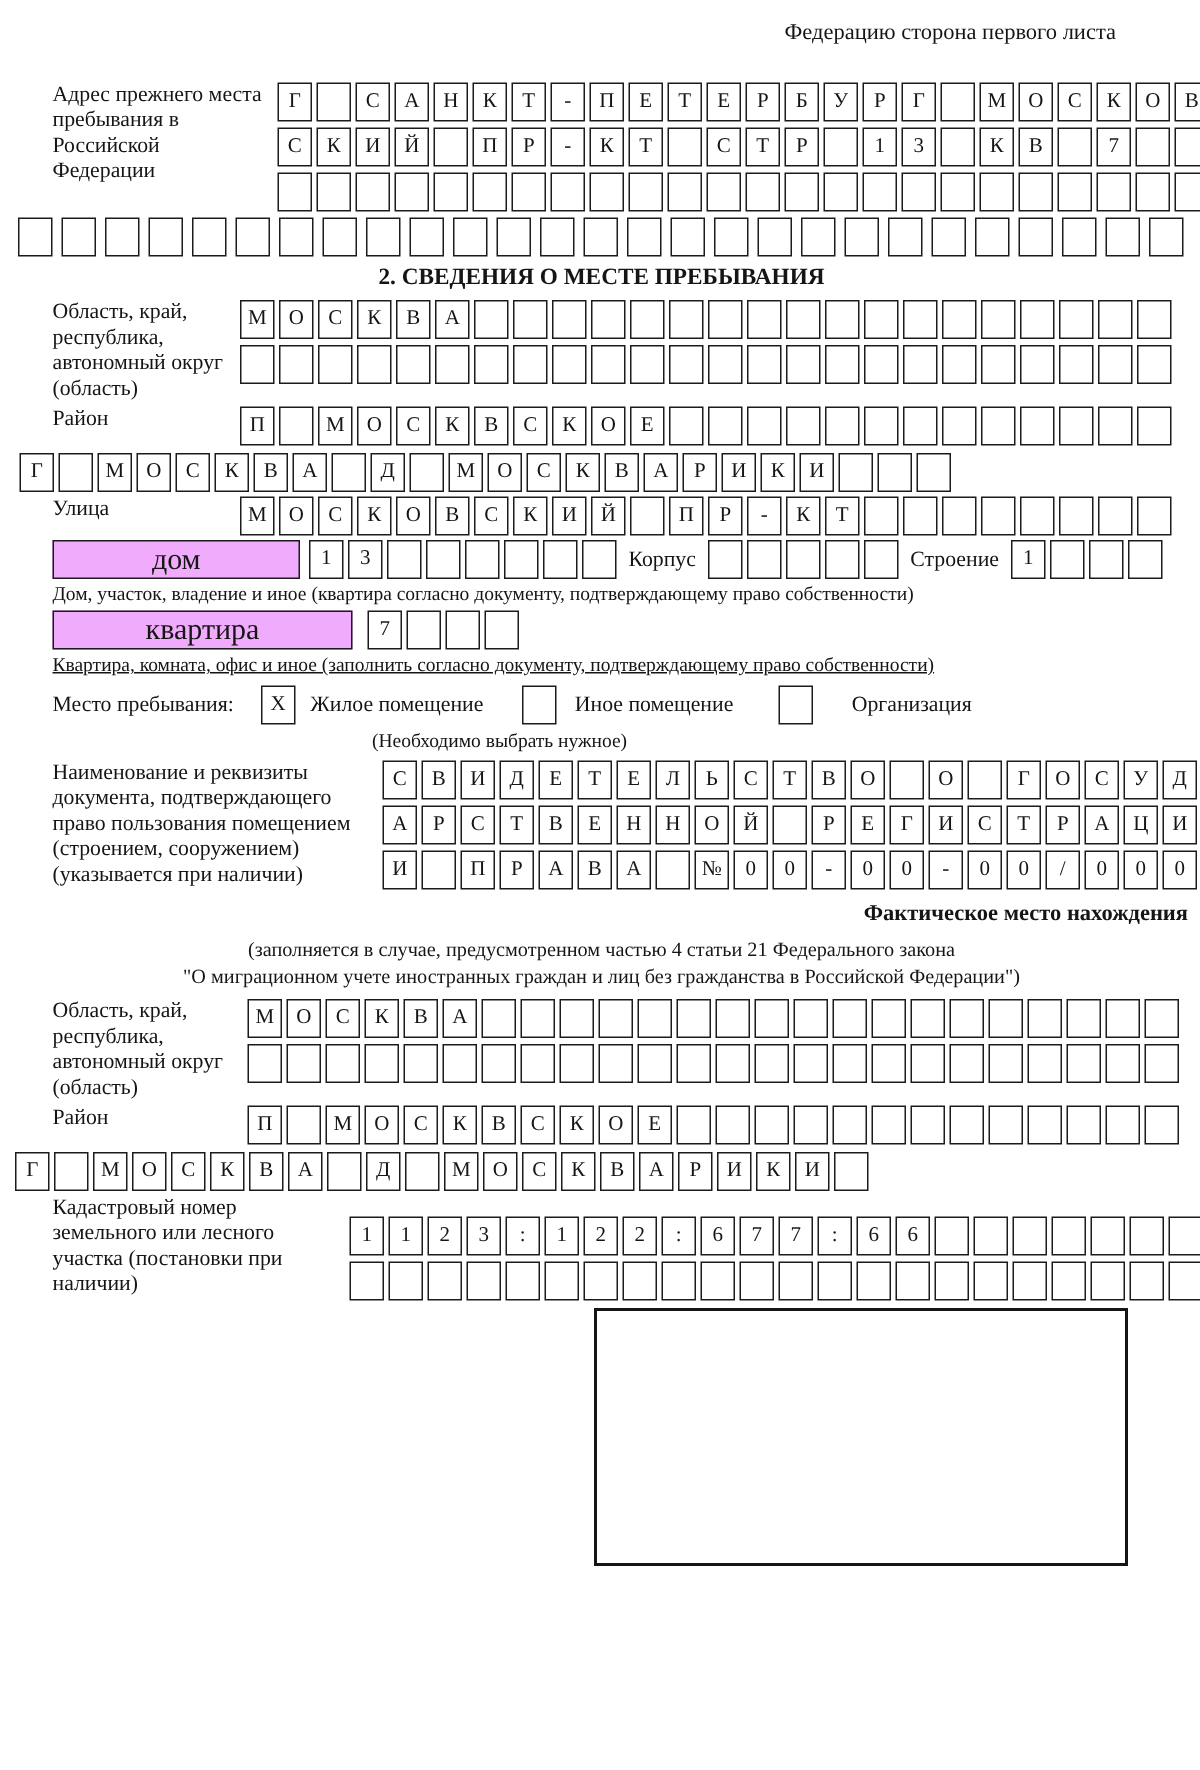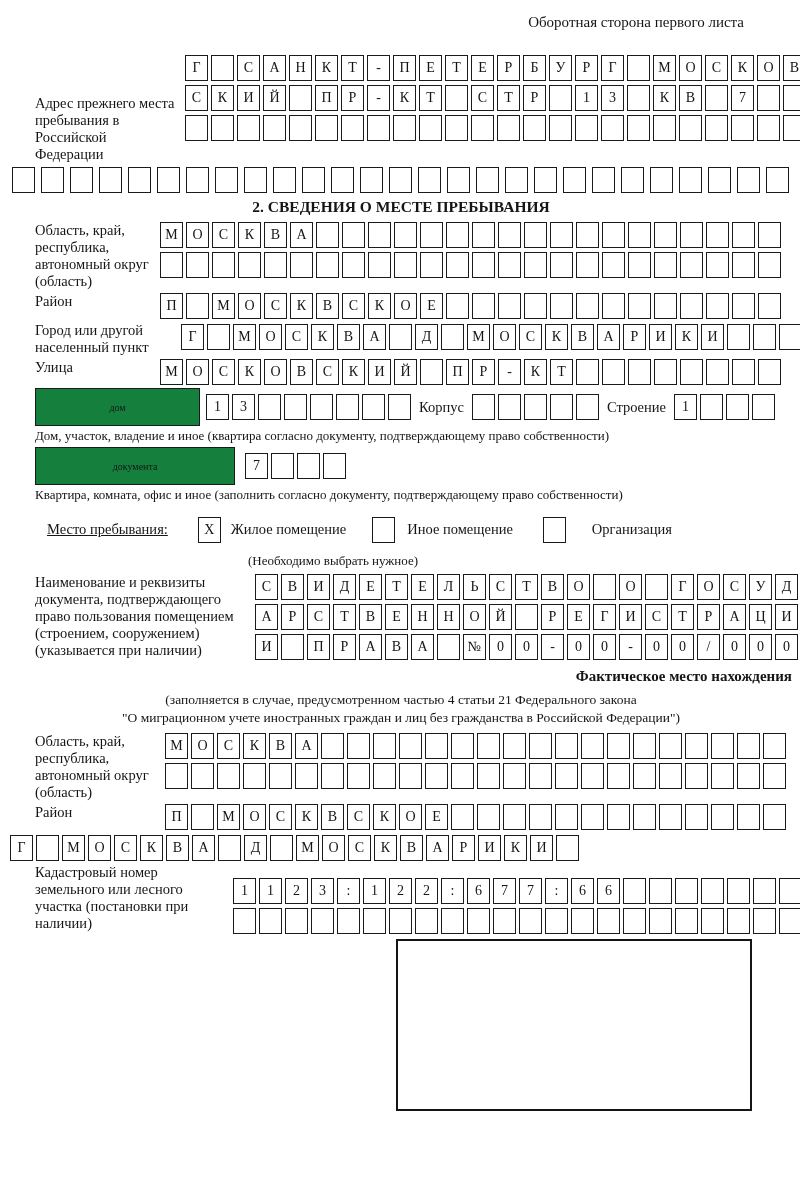--- a/index.html
+++ b/index.html
@@ -7,39 +7,39 @@
   .page{position:relative;width:800px;height:1180px;box-sizing:border-box;padding:14px 8px 0 10px;overflow:hidden;background:#fff;}
   .hdr{text-align:right;padding-right:48px;font-size:15px;}
   .row{display:flex;align-items:flex-start;margin-bottom:3px;}
   .rows{display:flex;flex-direction:column;gap:4px;}
   .lbl{font-size:14.5px;line-height:17px;flex:0 0 auto;margin-left:25px;}
   .inline-lbl{font-size:14.5px;margin:0 8px;white-space:nowrap;}
   .cells{display:flex;gap:3px;flex:0 0 auto;}
   .cells.wide{gap:6px;}
   .cell{display:inline-flex;width:23px;height:26px;box-sizing:border-box;border:1.6px solid #1b1b1b;align-items:center;justify-content:center;font-size:14px;background:#fff;flex:0 0 auto;}
   .checkbox{display:inline-flex;width:23px;height:26px;box-sizing:border-box;border:1.6px solid #1b1b1b;align-items:center;justify-content:center;font-size:14px;background:#fff;flex:0 0 auto;}
-  .field-box{height:38px;box-sizing:border-box;border:1.6px solid #1b1b1b;display:flex;align-items:center;justify-content:center;font-size:10px;background:#15803d;flex:0 0 auto;}
+  .field-box{height:26px;box-sizing:border-box;border:1.6px solid #1b1b1b;display:flex;align-items:center;justify-content:center;font-size:20px;background:#f0abfc;flex:0 0 auto;}
   .note{font-size:13px;line-height:16px;}
   .center{text-align:center;}
   .sec-title{font-weight:bold;font-size:15.5px;text-align:center;margin:5px 0 6px 0;}
   .sub-title{font-weight:bold;font-size:15px;text-align:right;margin:8px 0 6px 0;}
-  .w122{width:122px;} .w130{width:130px;} .w140{width:140px;margin-top:40px;} .w143{width:143px;}
+  .w122{width:122px;} .w130{width:130px;} .w140{width:140px;} .w143{width:143px;}
   .w188{width:188px;} .w195{width:195px;} .w210{width:210px;}
   .house-row{display:flex;align-items:center;margin-left:25px;margin-bottom:2px;}
   .stay-row{display:flex;align-items:center;margin-left:25px;margin-top:6px;}
   .stamp-box{width:356px;height:172px;box-sizing:border-box;border:2px solid #151515;margin-left:386px;margin-top:5px;background:#fff;}
   .stamp-note{width:386px;margin-left:372px;text-align:center;font-size:13.5px;line-height:17.5px;margin-top:4px;}
   .fact-note{font-size:13.5px;line-height:18px;text-align:center;}
 </style>
 </head>
 <body>
 
 <div class="page">
 
-  <div class="hdr">Оборотная сторона первого листа</div>
+  <div class="hdr">Федерацию сторона первого листа</div>
 
   <div class="row" style="margin-top:24px;">
     <div class="lbl w140">Адрес прежнего места пребывания в Российской Федерации</div>
     <div class="rows" style="margin-left:10px;">
       <div class="cells">
           <span class="cell">Г</span>
           <span class="cell"></span>
           <span class="cell">С</span>
           <span class="cell">А</span>
           <span class="cell">Н</span>
@@ -231,21 +231,20 @@
         <span class="cell"></span>
         <span class="cell"></span>
         <span class="cell"></span>
         <span class="cell"></span>
         <span class="cell"></span>
         <span class="cell"></span>
       </div>
   </div>
 
   <div class="row">
-    <div class="lbl w143">Город или другой населенный пункт</div>
     <div class="cells" style="margin-left:3px;margin-top:2px;">
         <span class="cell">Г</span>
         <span class="cell"></span>
         <span class="cell">М</span>
         <span class="cell">О</span>
         <span class="cell">С</span>
         <span class="cell">К</span>
         <span class="cell">В</span>
         <span class="cell">А</span>
         <span class="cell"></span>
@@ -321,32 +320,32 @@
     <div class="cells">
         <span class="cell">1</span>
         <span class="cell"></span>
         <span class="cell"></span>
         <span class="cell"></span>
       </div>
   </div>
   <div class="note" style="margin-left:25px;margin-bottom:3px;">Дом, участок, владение и иное (квартира согласно документу, подтверждающему право собственности)</div>
 
   <div class="house-row">
-    <div class="field-box" style="width:200px;">документа</div>
+    <div class="field-box" style="width:200px;">квартира</div>
     <div class="cells" style="margin-left:10px;">
         <span class="cell">7</span>
         <span class="cell"></span>
         <span class="cell"></span>
         <span class="cell"></span>
       </div>
   </div>
-  <div class="note" style="margin-left:25px;">Квартира, комната, офис и иное (заполнить согласно документу, подтверждающему право собственности)</div>
+  <div class="note" style="margin-left:25px;text-decoration:underline;">Квартира, комната, офис и иное (заполнить согласно документу, подтверждающему право собственности)</div>
 
   <div class="stay-row">
-    <span class="inline-lbl" style="margin:12px;text-decoration:underline;">Место пребывания:</span>
+    <span class="inline-lbl" style="margin:0;">Место пребывания:</span>
     <span class="checkbox" style="margin-left:18px;">X</span>
     <span class="inline-lbl" style="margin-left:10px;">Жилое помещение</span>
     <span class="checkbox" style="margin-left:18px;"></span>
     <span class="inline-lbl" style="margin-left:12px;">Иное помещение</span>
     <span class="checkbox" style="margin-left:22px;"></span>
     <span class="inline-lbl" style="margin-left:26px;">Организация</span>
   </div>
   <div class="note" style="margin-left:238px;margin-top:3px;margin-bottom:5px;">(Необходимо выбрать нужное)</div>
 
   <div class="row">

